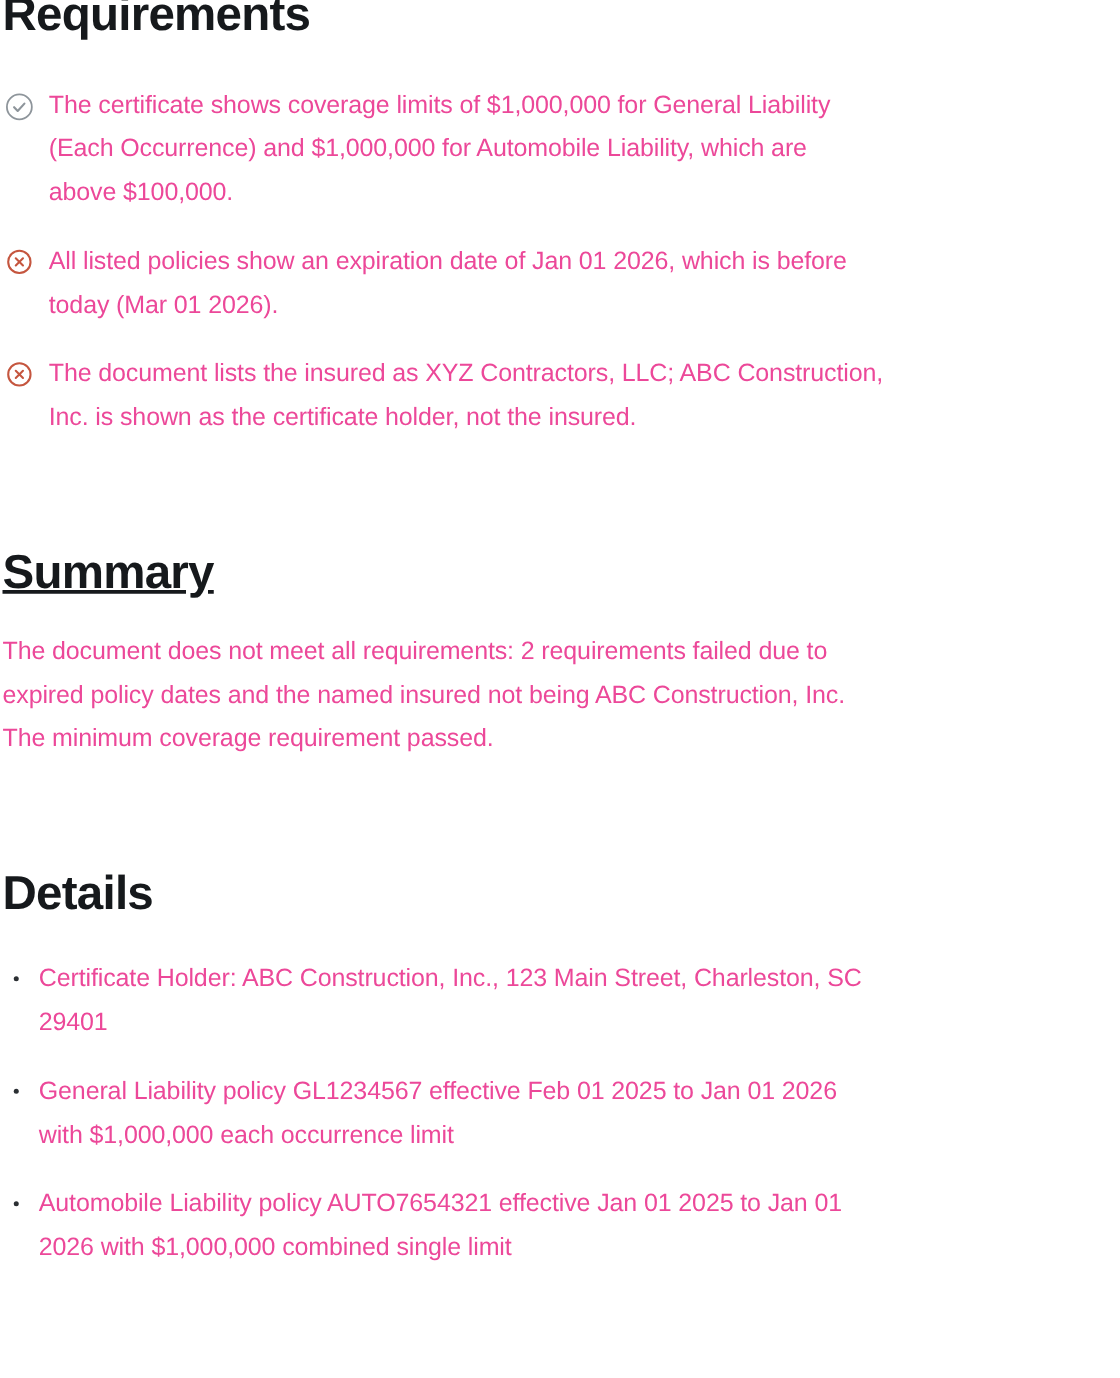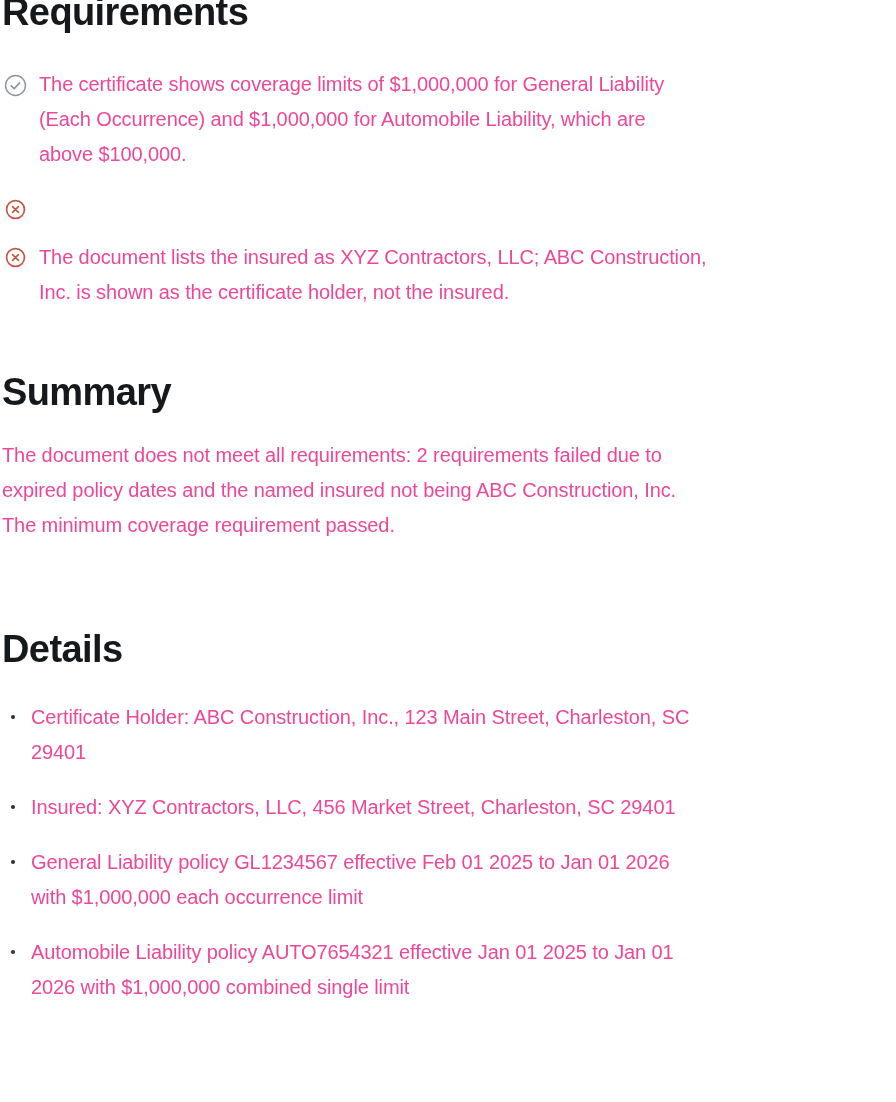--- a/index.html
+++ b/index.html
@@ -18,21 +18,21 @@
     overflow: hidden;
   }
   h2.section-heading {
     font-size: 38px;
     line-height: 44px;
     font-weight: 700;
     letter-spacing: -0.6px;
     color: #16191c;
   }
   #requirements-heading { margin-top: -10px; }
-  #summary-heading  { margin-top: 60px; }
+  #summary-heading  { margin-top: 84px; text-decoration: underline; }
   #details-heading  { margin-top: 84px; }
 
   .req-list { margin-top: 33px; }
   .req-item {
     display: flex;
     align-items: flex-start;
     margin-bottom: 20px;
   }
   .req-icon {
     flex: 0 0 23px;
@@ -90,20 +90,22 @@
 above $100,000.</div>
     </div>
 
     <div class="req-item">
       <span class="req-icon fail">
         <svg width="21" height="21" viewBox="0 0 24 24">
           <circle cx="12" cy="12" r="10.2" fill="none" stroke="#c5563f" stroke-width="1.9"></circle>
           <path d="M8.7 8.7l6.6 6.6M15.3 8.7l-6.6 6.6" fill="none" stroke="#c5563f" stroke-width="1.9" stroke-linecap="round"></path>
         </svg>
       </span>
+      <div class="body-text">All listed policies show an expiration date of Jan 01 2026, which is before
+today (Mar 01 2026).</div>
     </div>
 
     <div class="req-item">
       <span class="req-icon fail">
         <svg width="21" height="21" viewBox="0 0 24 24">
           <circle cx="12" cy="12" r="10.2" fill="none" stroke="#c5563f" stroke-width="1.9"></circle>
           <path d="M8.7 8.7l6.6 6.6M15.3 8.7l-6.6 6.6" fill="none" stroke="#c5563f" stroke-width="1.9" stroke-linecap="round"></path>
         </svg>
       </span>
       <div class="body-text">The document lists the insured as XYZ Contractors, LLC; ABC Construction,
@@ -121,24 +123,20 @@
   <h2 class="section-heading" id="details-heading">Details</h2>
 
   <ul class="detail-list">
     <li class="detail-item">
       <span class="detail-bullet"></span>
       <div class="body-text">Certificate Holder: ABC Construction, Inc., 123 Main Street, Charleston, SC
 29401</div>
     </li>
     <li class="detail-item">
       <span class="detail-bullet"></span>
-      <div class="body-text">Insured: XYZ Contractors, LLC, 456 Market Street, Charleston, SC 29401</div>
-    </li>
-    <li class="detail-item">
-      <span class="detail-bullet"></span>
       <div class="body-text">General Liability policy GL1234567 effective Feb 01 2025 to Jan 01 2026
 with $1,000,000 each occurrence limit</div>
     </li>
     <li class="detail-item">
       <span class="detail-bullet"></span>
       <div class="body-text">Automobile Liability policy AUTO7654321 effective Jan 01 2025 to Jan 01
 2026 with $1,000,000 combined single limit</div>
     </li>
   </ul>
 

